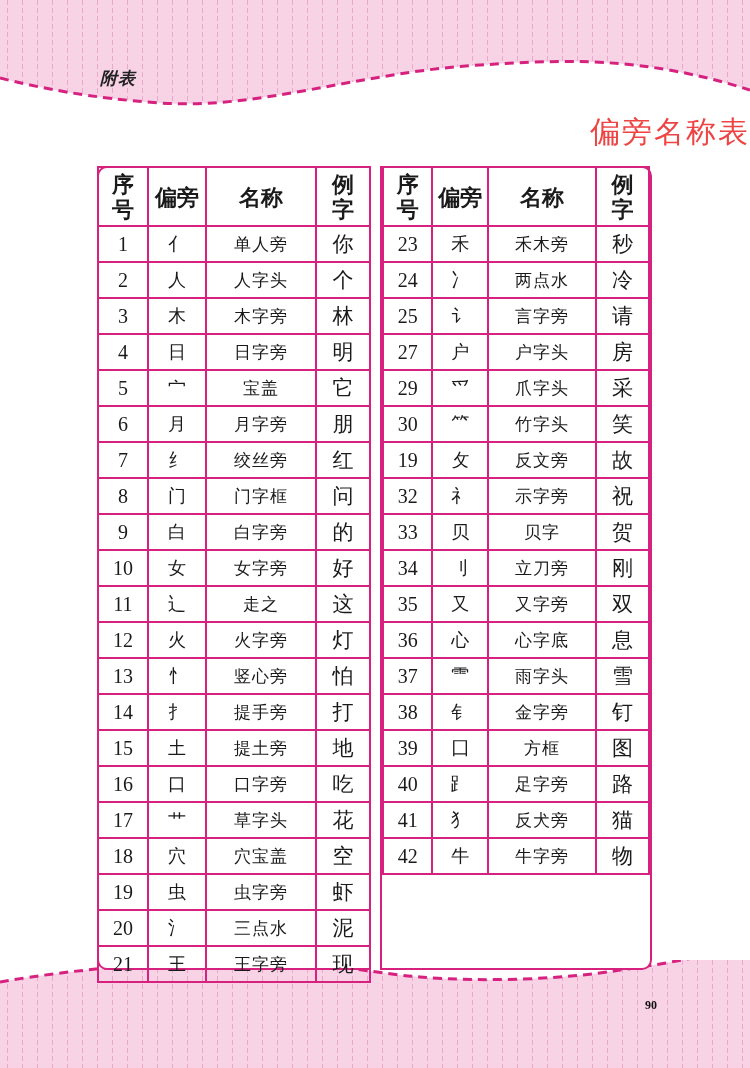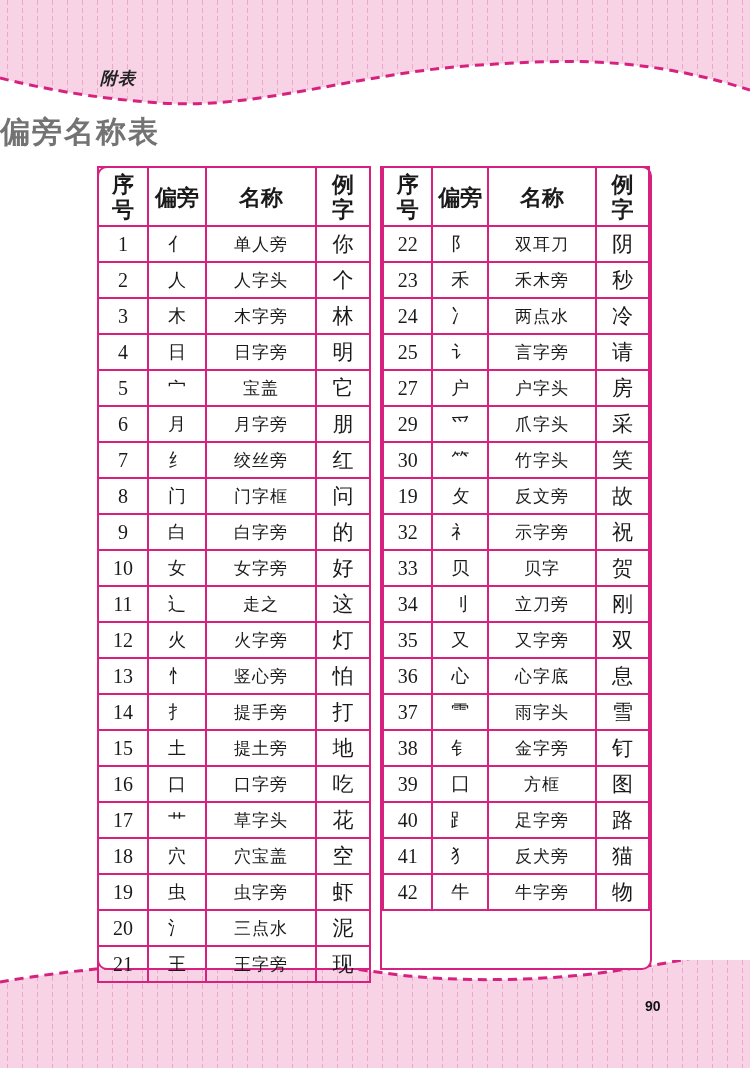--- a/index.html
+++ b/index.html
@@ -2,24 +2,24 @@
 <html><head>
 <meta charset="utf-8">
 <style>
   html, body { margin:0; padding:0; }
   body { width:750px; height:1068px; position:relative; overflow:hidden; background:#ffffff;
          font-family:"DejaVu Serif","Liberation Serif",serif; color:#1a1a1a; }
   .band { position:absolute; left:0; width:750px; }
   .band svg { display:block; }
   .section-label { position:absolute; left:100px; top:67px; font-size:17px; font-weight:bold;
          font-family:"DejaVu Sans","Liberation Sans",sans-serif; color:#222; letter-spacing:1px;font-style:italic; }
-  .page-title { position:absolute; left:0; width:750px; top:112px; text-align:left;
-         font-size:30px; font-weight:bold; color:#737373; letter-spacing:2px; }
-  .page-number { position:absolute; left:645px; top:998px; font-size:14px; font-weight:bold;
-         font-family:Liberation Sans, sans-serif; color:#111; }
+  .page-title { position:absolute; left:0; width:750px; top:112px; text-align:right;
+         font-size:30px; font-weight:normal; color:#ef4444; letter-spacing:2px; }
+  .page-number { position:absolute; left:645px; top:998px; font-size:12px; font-weight:bold;
+         font-family:Liberation Serif, serif; color:#111; }
   .table-frame { position:absolute; left:97px; top:166px; width:555px; height:804px;
          border:2px solid #d6217e; border-radius:10px; box-sizing:border-box; background:#fff; }
   .half { position:absolute; top:-2px; }
   .half.left { left:-2px; }
   .half.right { left:283px; }
   .gap { position:absolute; left:270px; top:-2px; width:13px; height:804px; background:#fff;
          border-left:2px solid #d6217e; border-right:2px solid #d6217e; box-sizing:border-box; }
   table { border-collapse:collapse; table-layout:fixed; }
   td, th { border:2px solid #d6217e; text-align:center; padding:0; vertical-align:middle; }
   th { height:57px; font-weight:bold; font-size:22px; line-height:24px; }
@@ -219,26 +219,20 @@
       <tbody>
           <tr class="hrow">
         <th class="stack">序<br>号</th>
         <th>偏旁</th>
         <th>名称</th>
         <th class="stack">例<br>字</th>
       </tr>
       </tbody>
         <tbody id="right-body">
           <tr>
-            <td class="num">22</td>
-            <td class="rad">阝</td>
-            <td class="name">双耳刀</td>
-            <td class="ex">阴</td>
-          </tr>
-          <tr>
             <td class="num">23</td>
             <td class="rad">禾</td>
             <td class="name">禾木旁</td>
             <td class="ex">秒</td>
           </tr>
           <tr>
             <td class="num">24</td>
             <td class="rad">冫</td>
             <td class="name">两点水</td>
             <td class="ex">冷</td>

